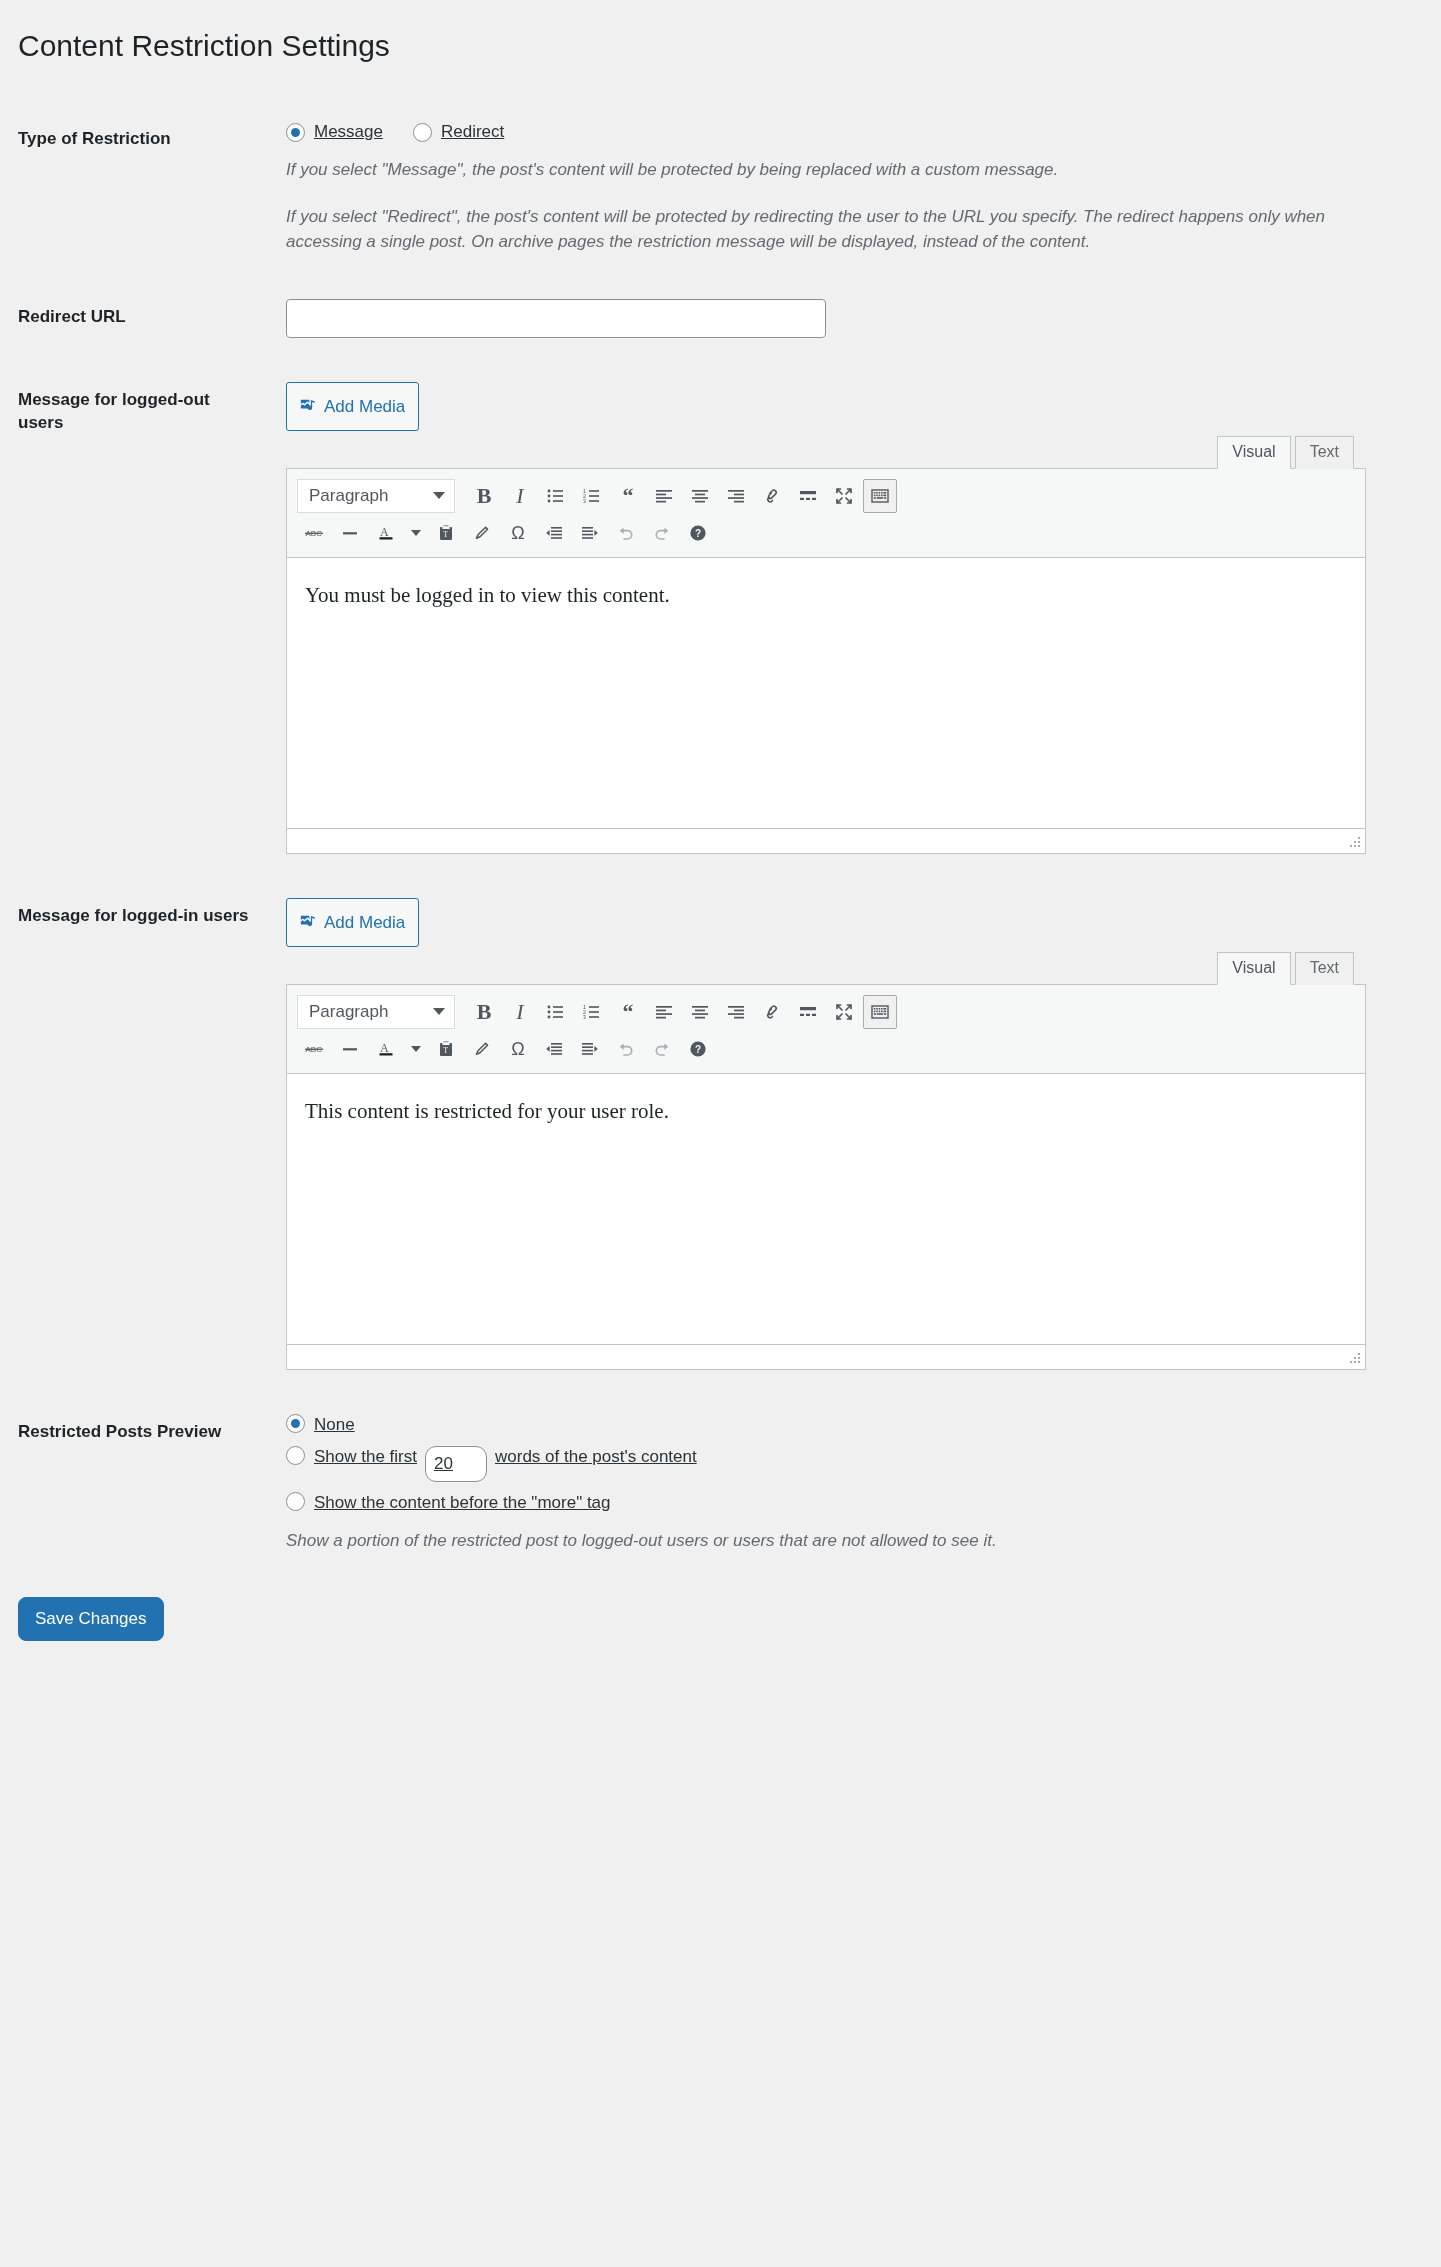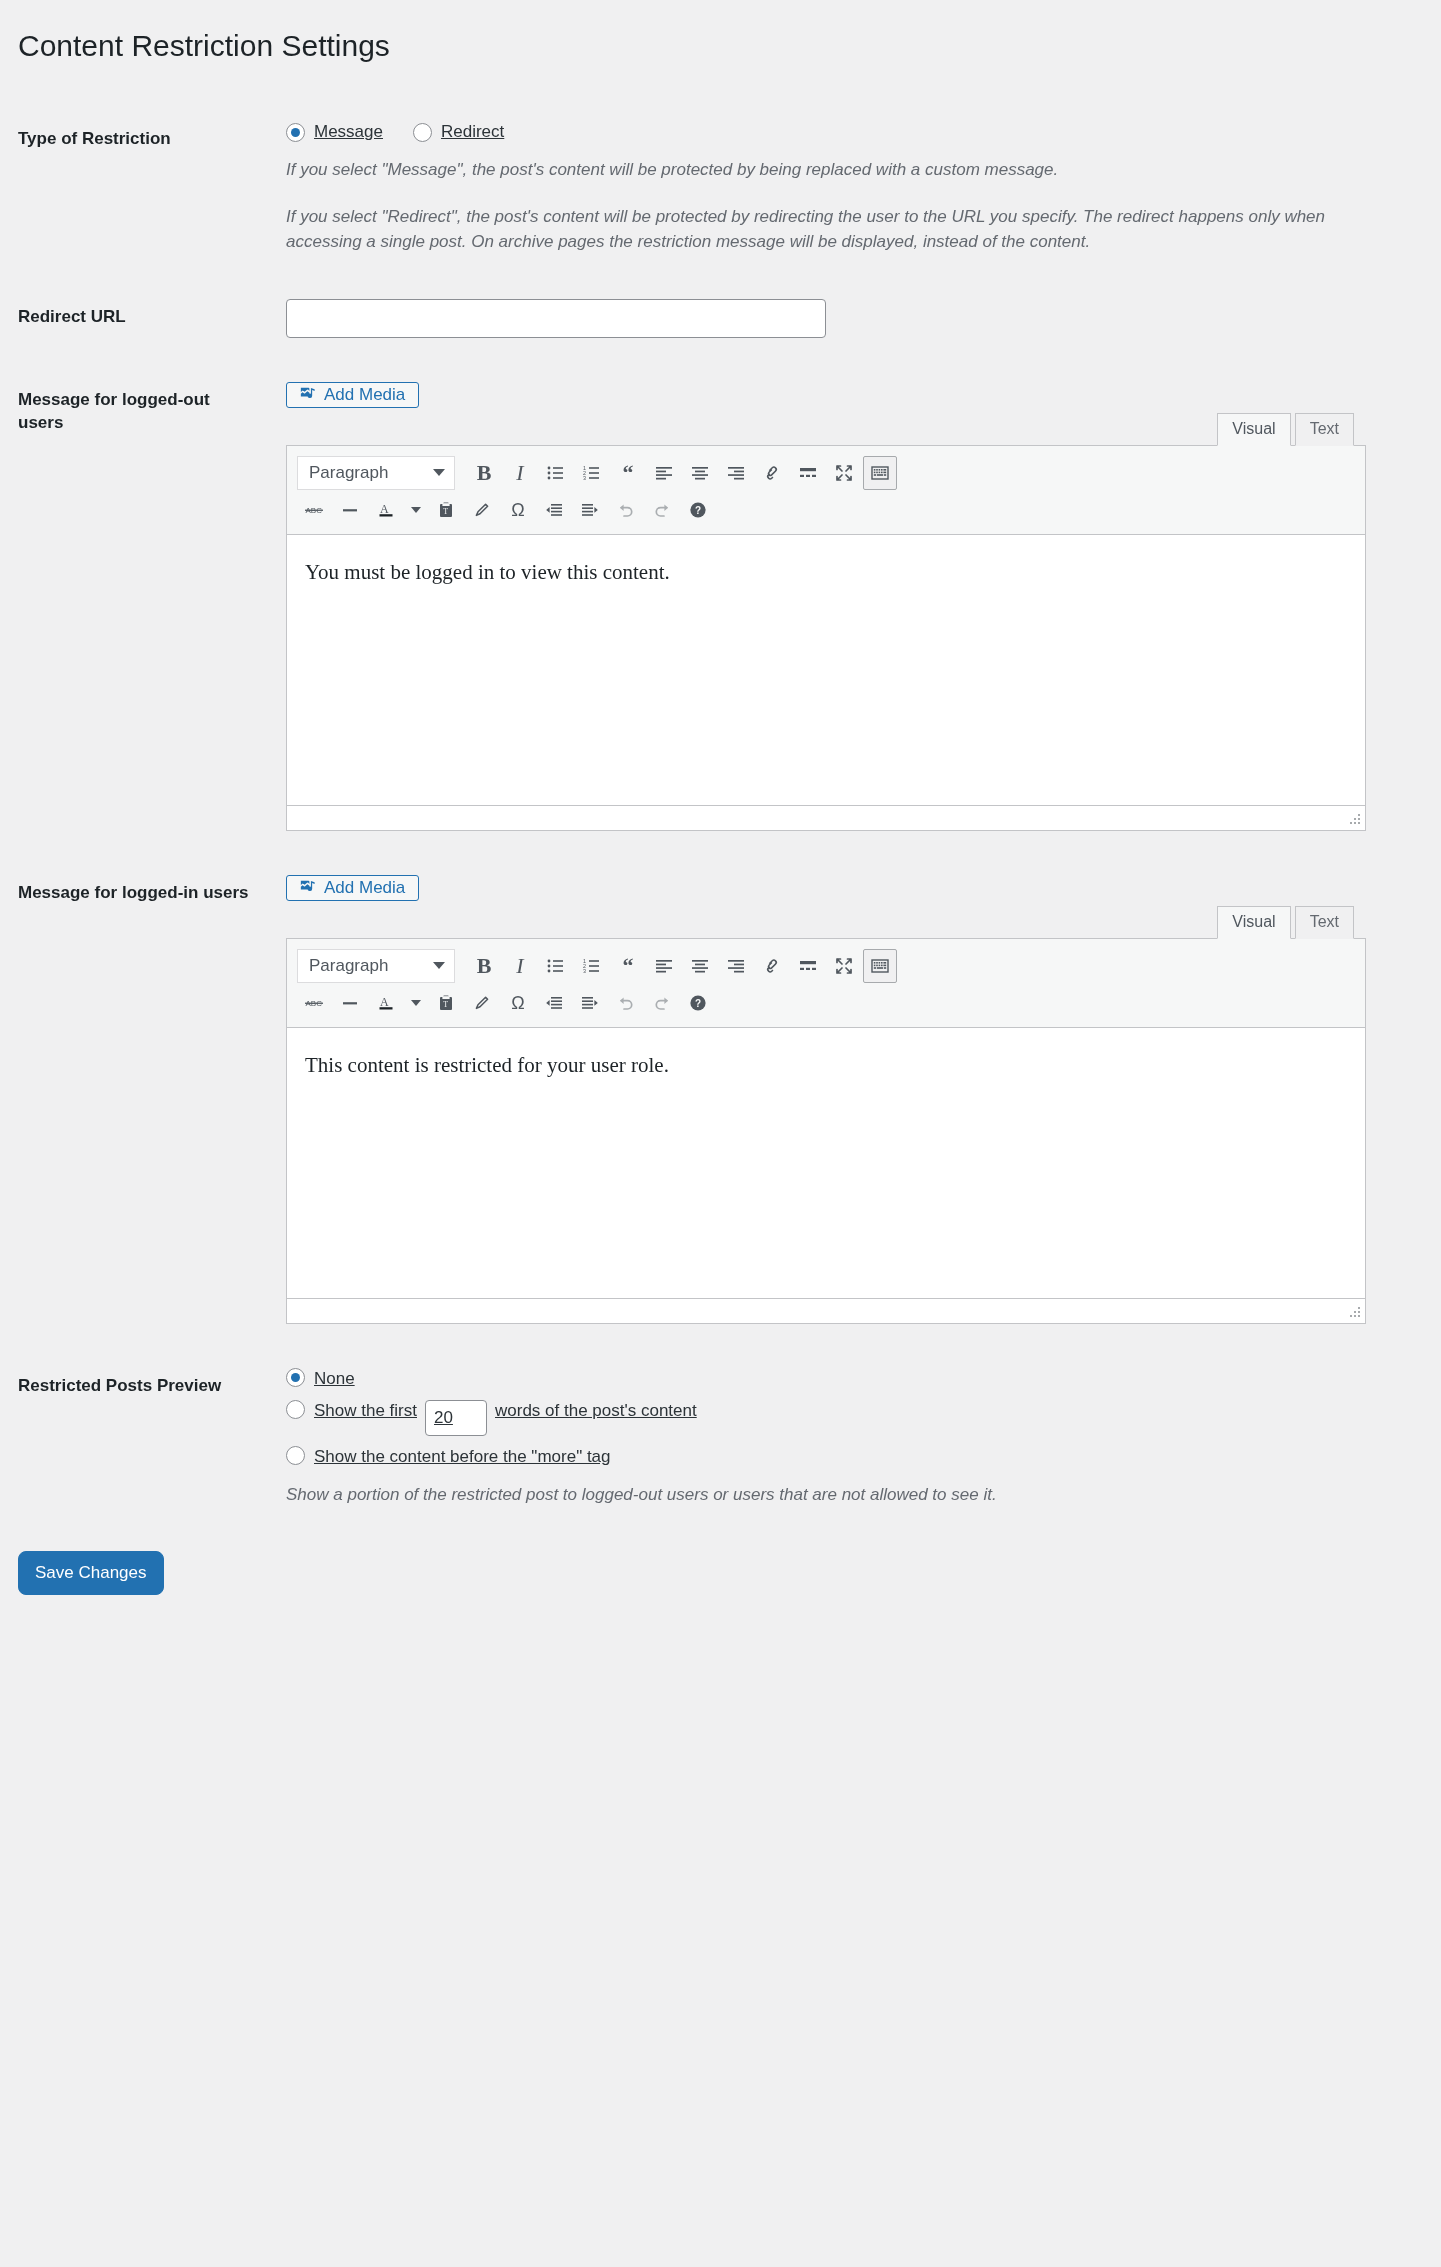--- a/index.html
+++ b/index.html
@@ -182,21 +182,21 @@
     font-size: 17px;
     font-family: "Liberation Sans", sans-serif;
     padding: 0 10px;
     width: 540px;
     height: 39px;
     box-sizing: border-box;
     outline: none;
   }
   .small-text {
     border: 1px solid #8c8f94;
-    border-radius: 4px;
+    border-radius: 11px;
     background: #fff;
     color: #2c3338;
     font-size: 17px;
     font-family: "Liberation Sans", sans-serif;
     padding: 0 8px;
     width: 62px;
     height: 36px;
     box-sizing: border-box;
     outline: none;
     margin: 0 8px;
@@ -217,21 +217,21 @@
     background: #f6f7f7;
     border: 1px solid #2271b1;
     border-radius: 3px;
     color: #2271b1;
     font-size: 17px;
     line-height: 1;
     padding: 9px 13px 9px 11px;
     cursor: pointer;
     font-family: "Liberation Sans", sans-serif;
     box-sizing: border-box;
-    height: 26px;
+    height: 49px;
   }
   .icon-media { width: 19px; height: 19px; display: block; }
 
   .editor-tabs {
     display: flex;
     justify-content: flex-end;
     align-items: flex-end;
     height: 30px;
     position: relative;
     z-index: 2;

